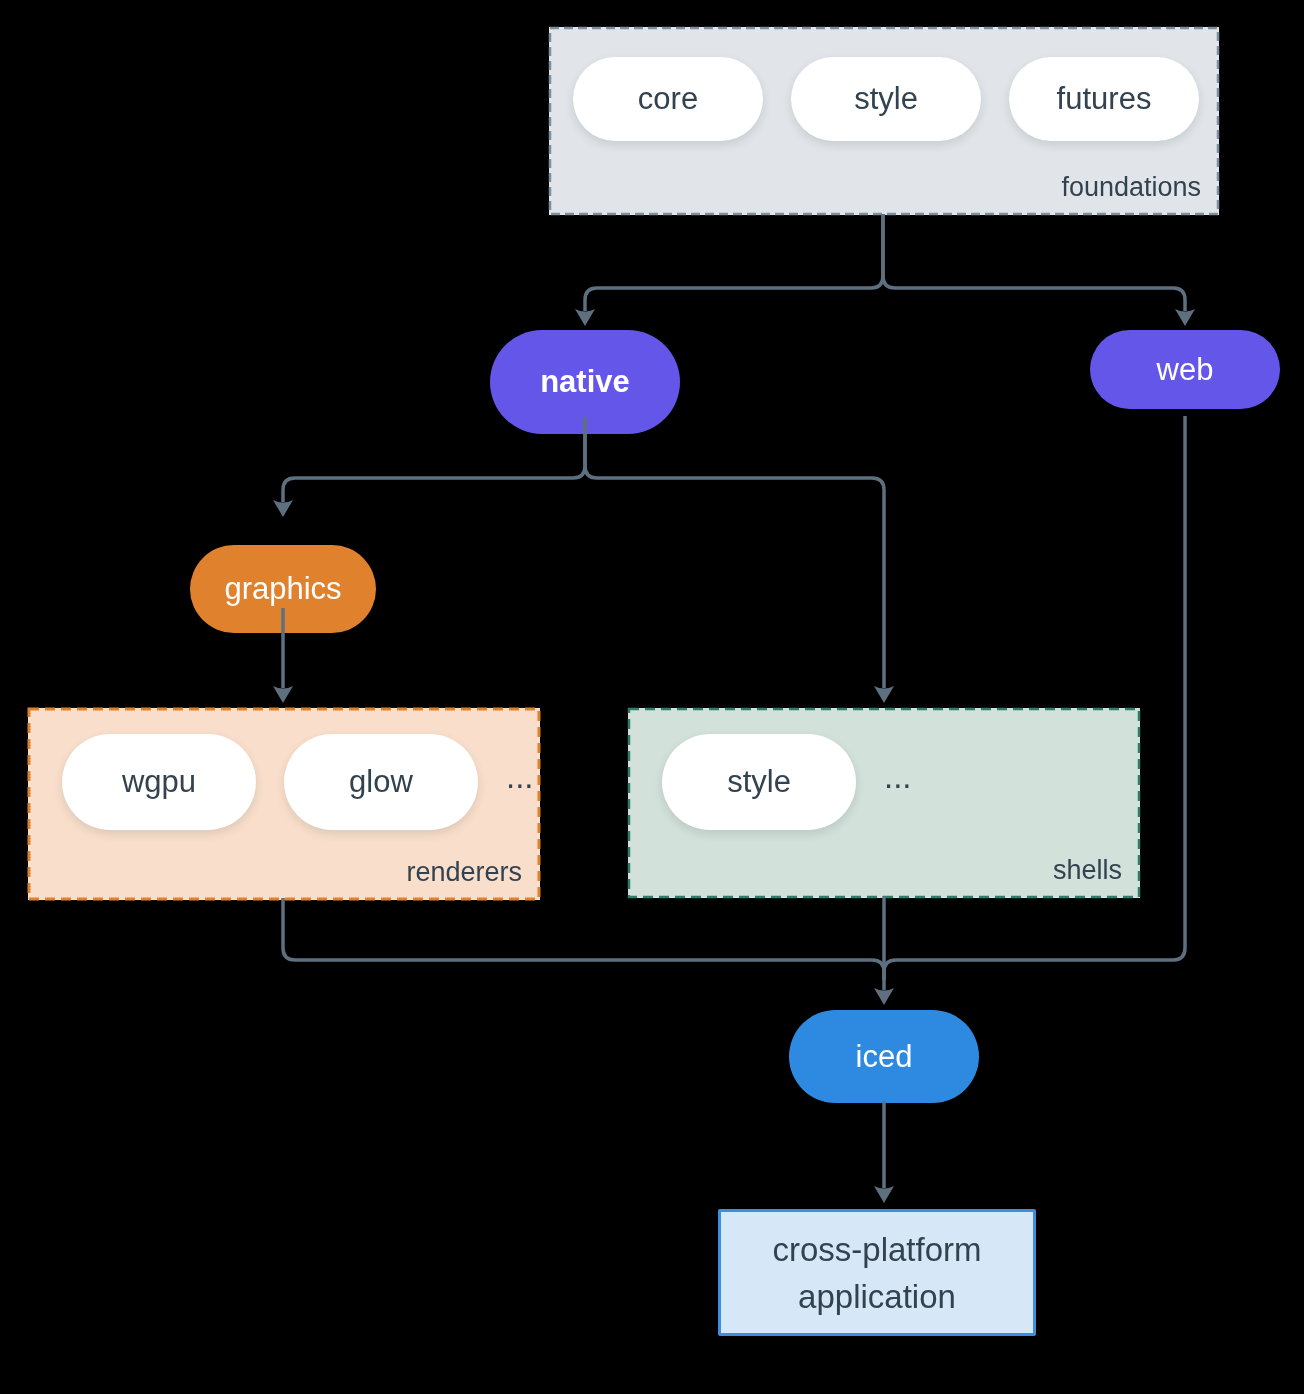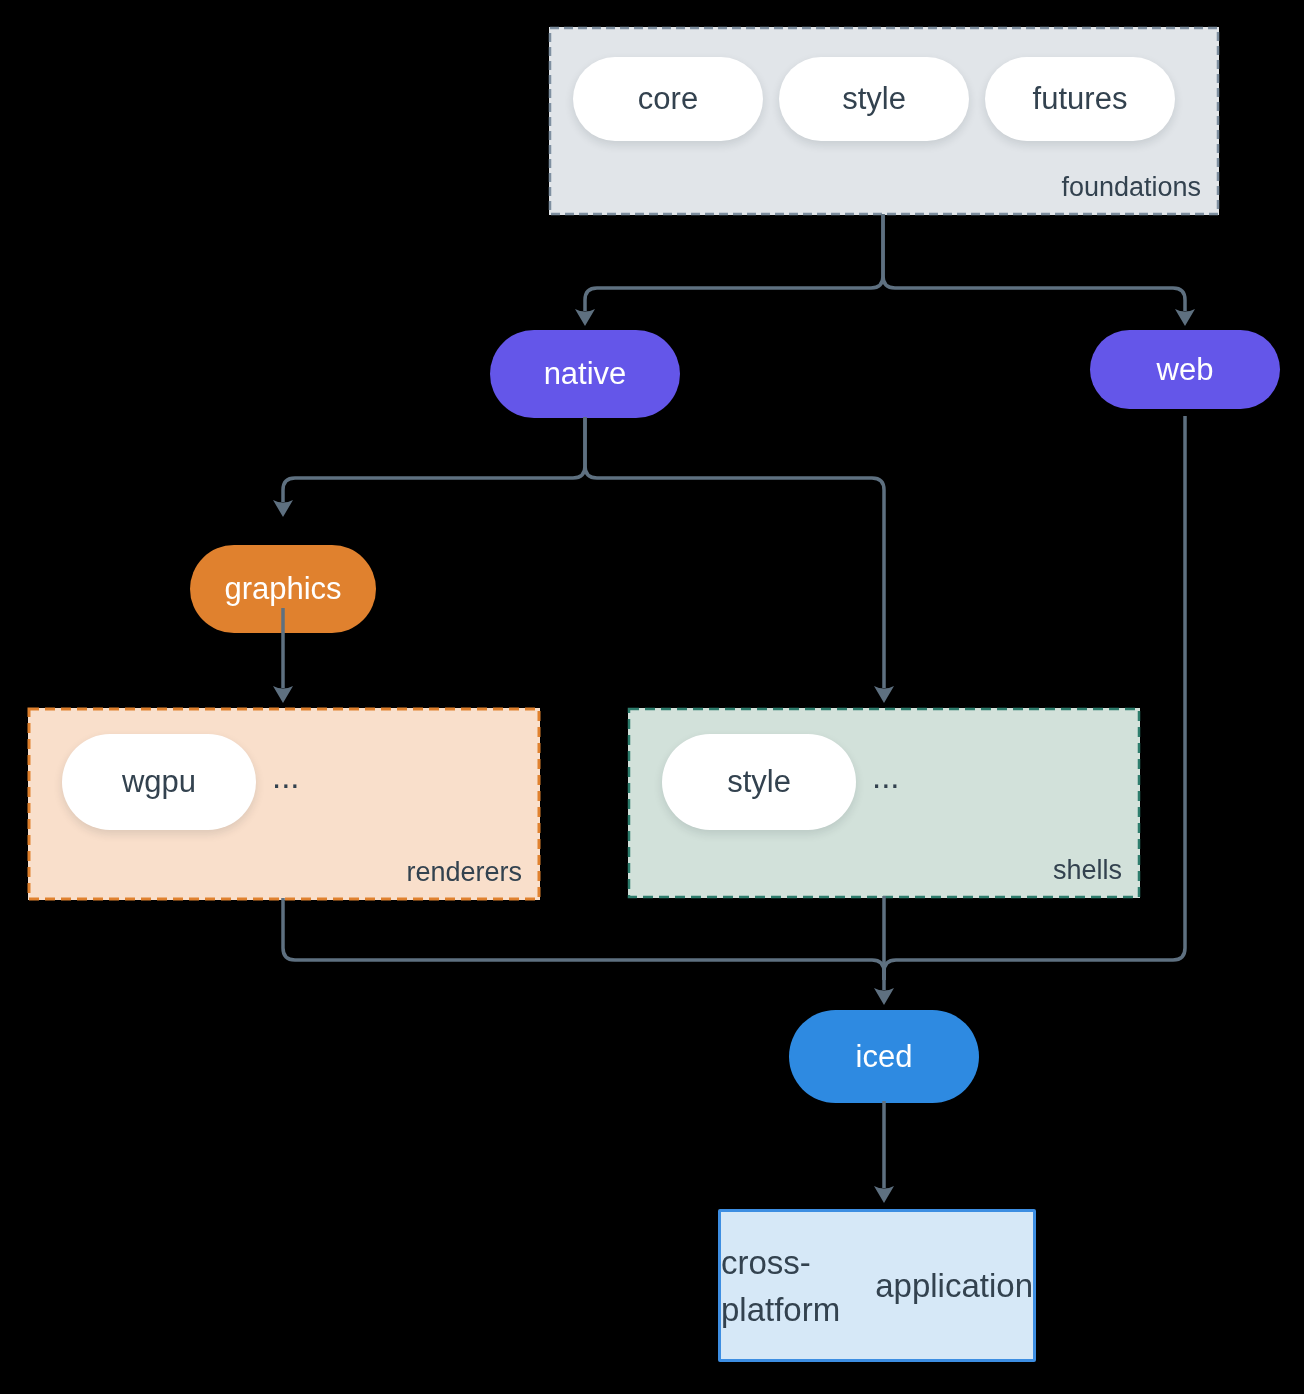--- a/index.html
+++ b/index.html
@@ -11,68 +11,68 @@
     overflow: hidden;
   }
   .abs { position: absolute; }
 
   
   .group { position: absolute; box-sizing: border-box; }
   .group-label {
     position: absolute; right: 18px; bottom: 12px;
     font-size: 27px; color: var(--ink, #33424f);
   }
-  .pill-row { display: flex; align-items: center; gap: 16px; }
+  .pill-row { display: flex; align-items: center; gap: 28px; }
 
   
   .pill {
     display: flex; align-items: center; justify-content: center;
     border-radius: 999px; font-size: 31px;
     box-sizing: border-box; flex: 0 0 auto;
   }
   .pill.white {
     background: var(--white, #fff); color: var(--ink, #33424f);
     box-shadow: 0 4px 10px rgba(20,30,40,0.12);
   }
   .node { position: absolute; color: #ffffff; }
 
   #group-foundations {
     left: 549px; top: 27px; width: 670px; height: 188px;
     background: var(--gray-fill, #e1e5e9);
   }
   #group-foundations .pill-row { padding: 30px 0 0 24px; }
   #group-foundations .pill { width: 190px; height: 84px; }
 
-  #node-native   { left: 490px;  top: 330px; width: 190px; height: 88px; background: var(--purple, #6456e9); }
+  #node-native   { left: 490px;  top: 330px; width: 190px; height: 104px; background: var(--purple, #6456e9); font-weight: bold; }
   #node-web      { left: 1090px; top: 330px; width: 190px; height: 79px; background: var(--purple, #6456e9); }
   #node-graphics { left: 190px;  top: 522px; width: 186px; height: 88px; background: var(--orange, #e0812e); margin-top: 23px; }
   #node-iced     { left: 789px;  top: 1010px; width: 190px; height: 93px; background: var(--blue, #2e8ae1); }
 
   #group-renderers {
     left: 28px; top: 708px; width: 512px; height: 192px;
     background: var(--orange-fill, #f9dfcb);
   }
   #group-shells {
     left: 628px; top: 708px; width: 512px; height: 190px;
     background: var(--teal-fill, #d2e1da);
   }
   #group-renderers .pill-row, #group-shells .pill-row { padding: 26px 0 0 22px; margin-left: 12px; }
   #group-renderers .pill, #group-shells .pill { width: 194px; height: 96px; }
   .more {
     font-size: 33px; color: var(--ink, #33424f);
     padding-bottom: 10px;
   }
 
   #app-box {
-    left: 718px; top: 1209px; width: 318px; height: 153px;
+    left: 718px; top: 1209px; width: 318px; height: 127px;
     background: var(--blue-fill, #d6e8f7);
     border: 3px solid var(--blue-border, #3d8ee2);
     border-radius: 2px;
     box-sizing: border-box;
-    display: flex; flex-direction: row; align-items: center; justify-content: center;
+    display: flex; flex-direction: column; align-items: center; justify-content: center;
     color: var(--ink, #33424f);
     font-size: 33px; line-height: 47px;
   }
 
   
   #edges {
     position: absolute; left: 0; top: 0;
     width: 1304px; height: 1394px;
     pointer-events: none;
   }
@@ -96,20 +96,21 @@
 </div>
 
 <div class="pill node" id="node-native">native</div>
 <div class="pill node" id="node-web">web</div>
 
 <div class="pill node" id="node-graphics">graphics</div>
 
 <div class="group" id="group-renderers">
   <div class="pill-row">
     <div class="pill white">wgpu</div>
+    <div class="pill white">glow</div>
     <div class="more">...</div>
   </div>
   <div class="group-label">renderers</div>
 </div>
 
 <div class="group" id="group-shells">
   <div class="pill-row">
     <div class="pill white">style</div>
     <div class="more">...</div>
   </div>

